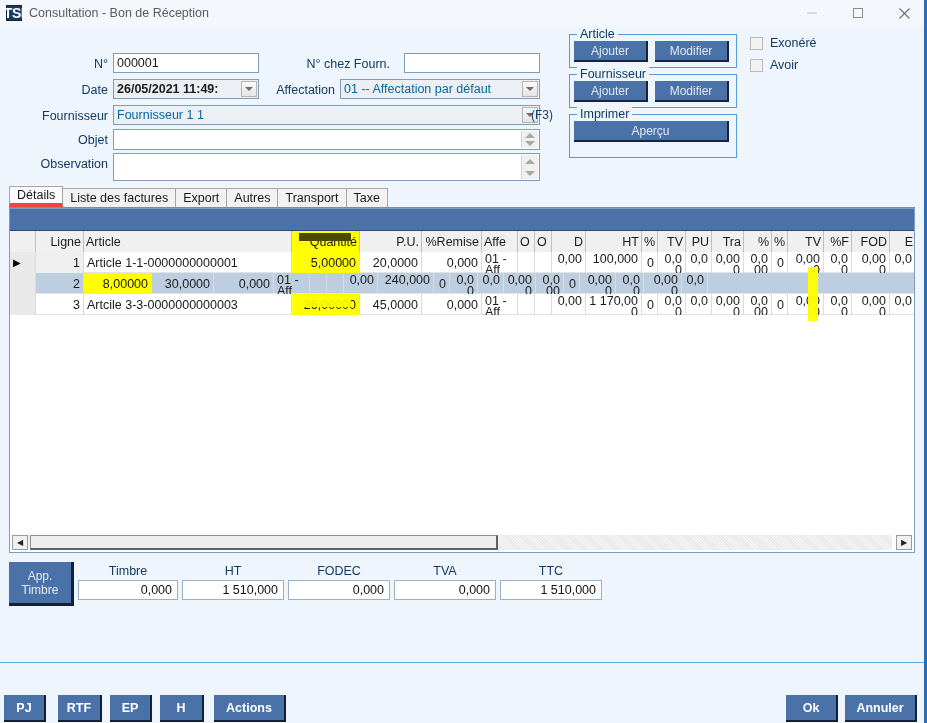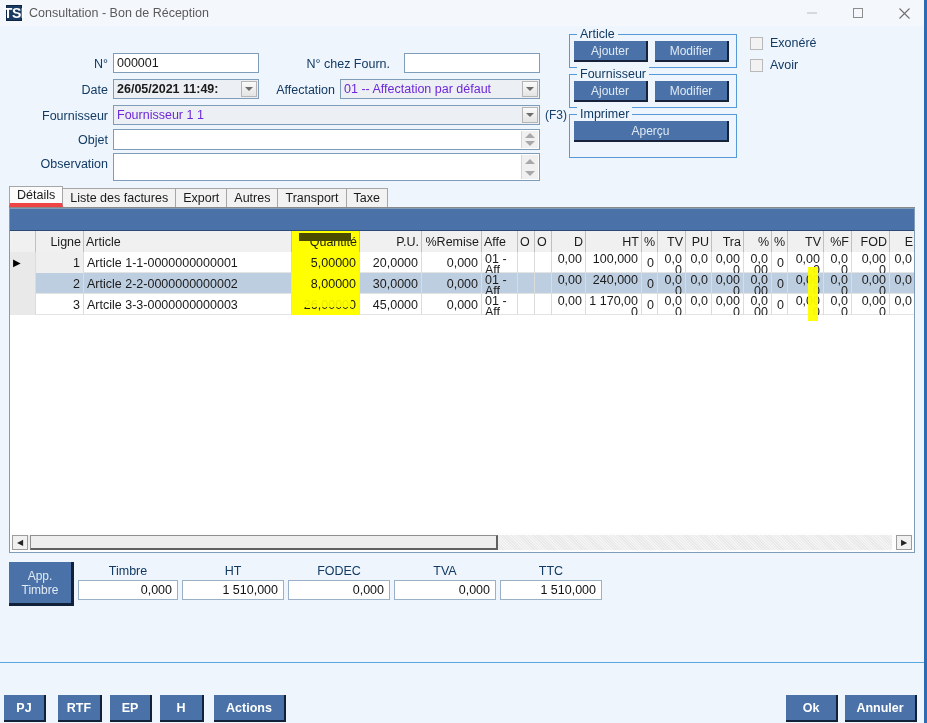--- a/index.html
+++ b/index.html
@@ -59,21 +59,21 @@
     position: absolute;
     border: 1px solid #7f9db9;
     background: #ffffff;
     font-size: 12.5px;
     color: #1a1a1a;
     padding: 1px 3px;
     display: flex; align-items: center;
     font-family: "Liberation Sans", sans-serif;
     overflow: hidden; white-space: nowrap;
   }
-  .fld.readonly { background: #eceff3; color: #6d28d9; }
+  .fld.readonly { background: #eceff3; color: #0369a1; }
   .fld.bold { font-weight: bold; color: #1a1a1a; }
   .combo-arrow {
     position: absolute; right: 1px; top: 1px; bottom: 1px; width: 16px;
     background: linear-gradient(#fafafa,#e4e4e4);
     border: 1px solid #b5b5b5;
     display: flex; align-items: center; justify-content: center;
   }
   .combo-arrow::after {
     content: ""; width: 0; height: 0;
     border-left: 4px solid transparent; border-right: 4px solid transparent;
@@ -313,21 +313,21 @@
     <div class="fld readonly" style="left:340px; top:53px; width:200px; height:20px;">
       <span>01 -- Affectation par défaut</span>
       <span class="combo-arrow"></span>
     </div>
 
     <div class="lbl" style="left:20px; top:83px; width:88px;">Fournisseur</div>
     <div class="fld readonly" style="left:113px; top:79px; width:427px; height:20px;">
       <span>Fournisseur 1 1</span>
       <span class="combo-arrow"></span>
     </div>
-    <div class="f3" style="left:545px; top:82px;">(F3)</div>
+    <div class="f3" style="left:531px; top:82px;">(F3)</div>
 
     <div class="lbl" style="left:40px; top:107px; width:68px;">Objet</div>
     <div class="fld" style="left:113px; top:103px; width:427px; height:21px;">
       <span></span>
       <span class="spin">
           <i class="up"></i>
           <i class="dn"></i>
         </span>
     </div>
 
@@ -444,21 +444,20 @@
           <div class="gcell r" style="width: 38px;">
             <span class="wrapnum">0,000</span>
           </div>
           <div class="gcell r" style="width: 26px;">
             <span class="wrapnum">0,0</span>
           </div>
         </div>
         <div class="grow alt">
           <div class="gcell selmark" style="width: 26px;"></div>
           <div class="gcell r" style="width: 48px;">2</div>
-          <div class="gcell" style="width: 208px;">Article 2-2-0000000000002</div>
           <div class="gcell r hl" style="width: 68px;">8,00000</div>
           <div class="gcell r" style="width: 62px;">30,0000</div>
           <div class="gcell r" style="width: 60px;">0,000</div>
           <div class="gcell" style="width: 36px;">
             <span class="wrapnum l">01 - Aff</span>
           </div>
           <div class="gcell" style="width: 17px;"></div>
           <div class="gcell" style="width: 17px;"></div>
           <div class="gcell r" style="width: 34px;">
             <span class="wrapnum">0,00</span>

